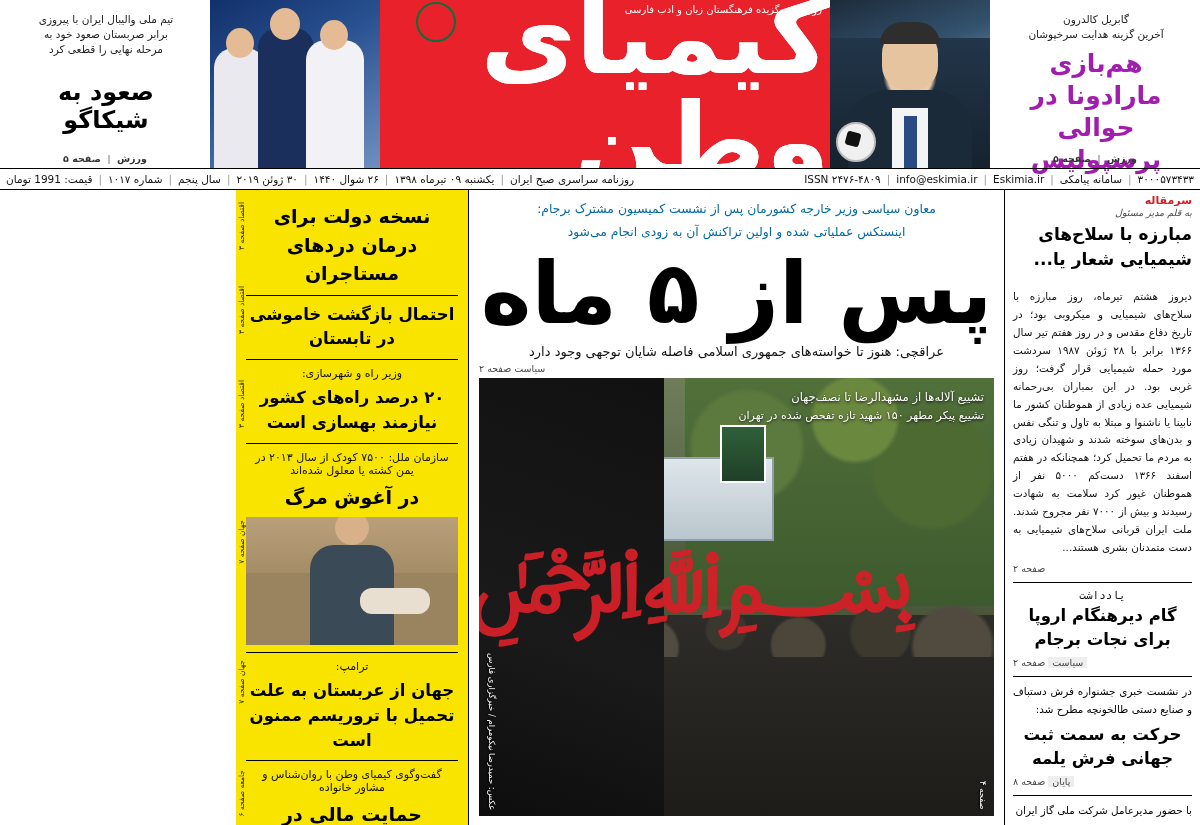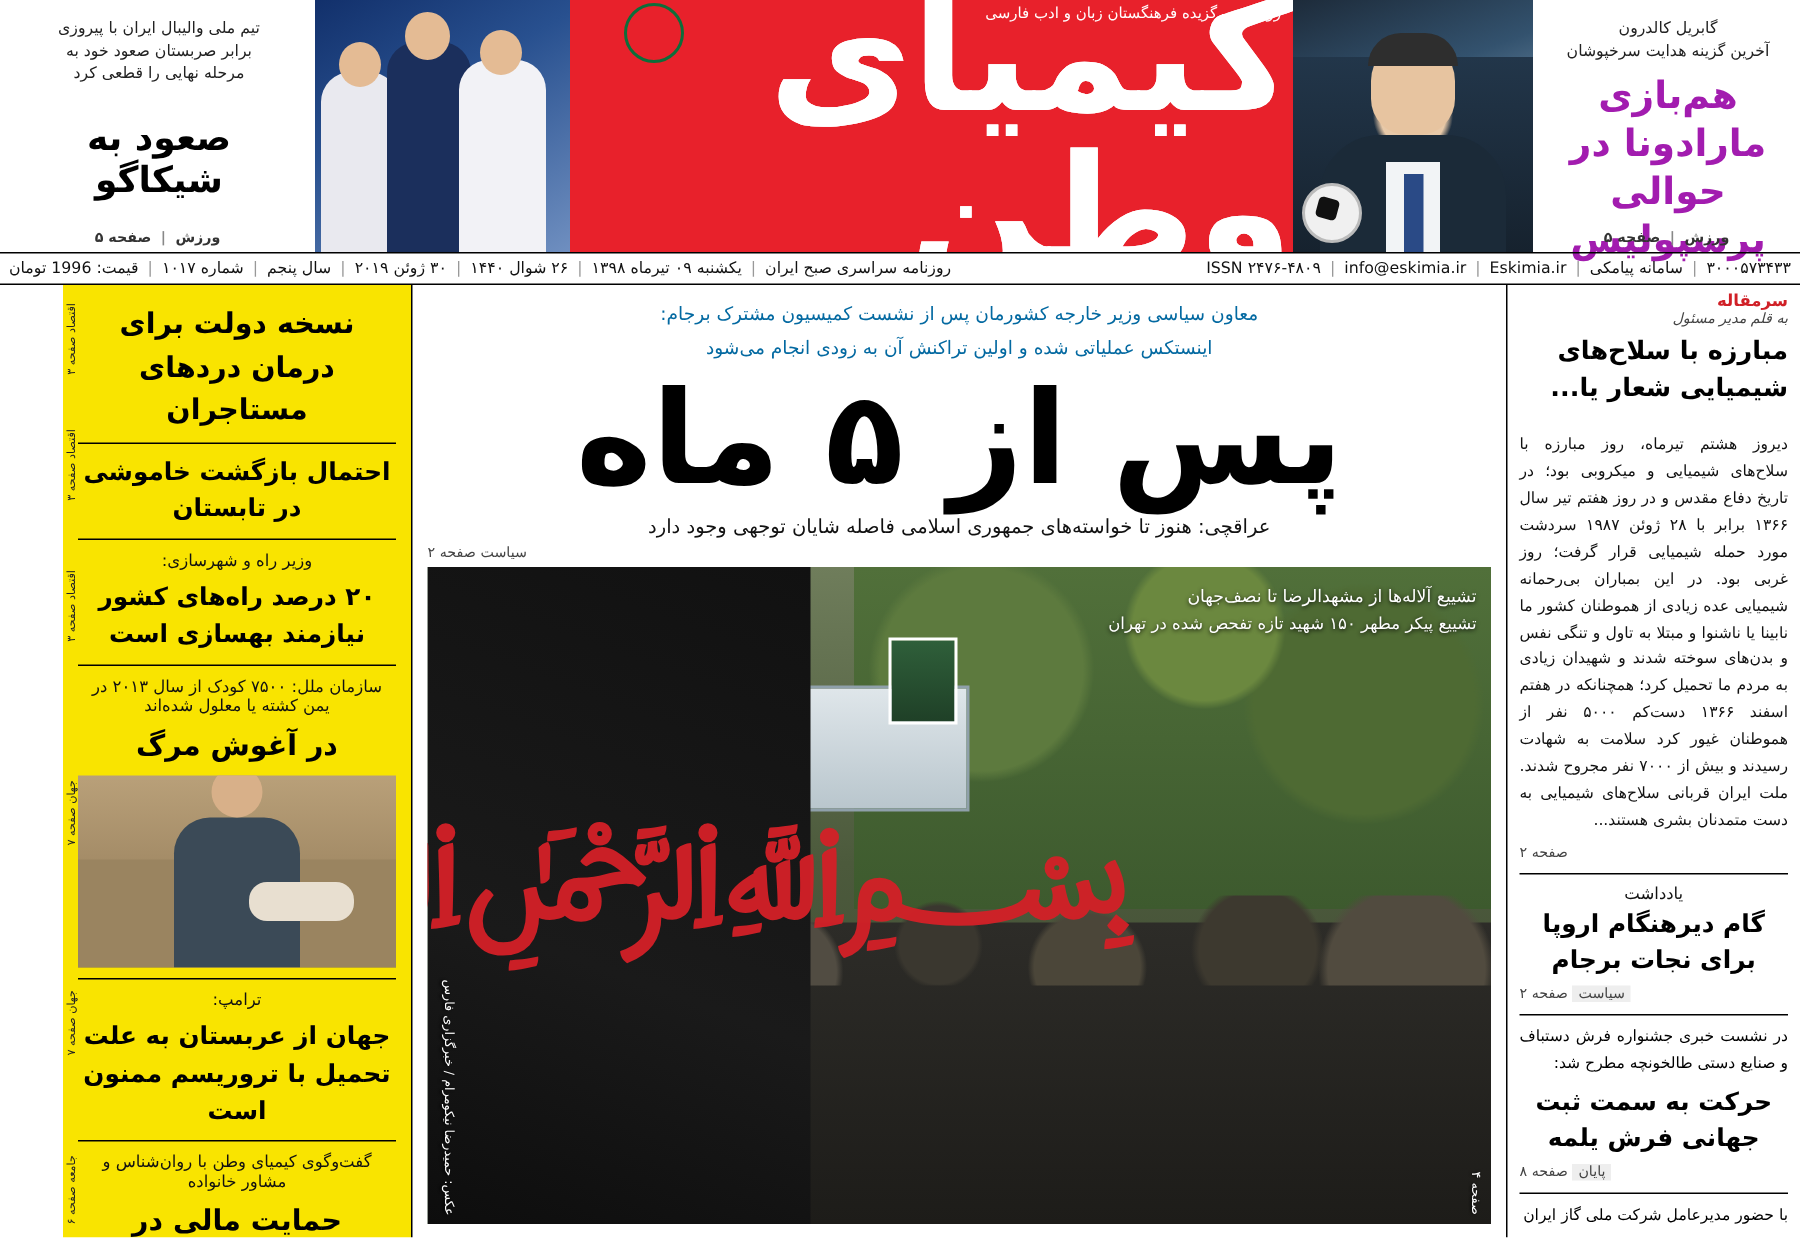--- a/index.html
+++ b/index.html
@@ -18,21 +18,21 @@
   }
 
   
   .masthead {
     position: absolute; top: 0; right: 0;
     width: 1200px; height: 168px;
     display: flex; flex-direction: row;
   }
   
   .mast-right {
-    width: 178px; height: 168px;
+    width: 210px; height: 168px;
     padding: 6px 4px 0 6px;
     text-align: center;
     position: relative;
   }
   .mast-kicker {
     font-size: 10.5px; color: #222; line-height: 1.45;
     margin-top: 6px;
   }
   .mast-right h2 {
     margin: 6px 2px 0 2px;
@@ -134,21 +134,21 @@
     position:absolute; top:168px; right:0; width:1200px; height:22px;
     border-top:1px solid #000; border-bottom:1px solid #000;
     display:flex; align-items:center; font-size:10.5px; color:#111;
   }
   .infobar .seg { padding: 0 6px; white-space: nowrap; }
   .infobar .grow { flex: 1; }
   .infobar .divider { color:#999; }
 
   
   .body {
-    position:absolute; top:190px; right:0; width:1158px; height:635px;
+    position:absolute; top:190px; right:0; width:964px; height:635px;
     display:flex; flex-direction: row;
   }
 
   
   .col-right {
     width: 196px; height:100%; padding: 4px 8px 0 8px;
     border-left: 1px solid #000; position: relative;
   }
   .sec-tag {
     font-size: 11px; color:#d02027; font-weight:bold; text-align:right;
@@ -158,21 +158,21 @@
     margin: 4px 0 17px 0; font-size: 17px; line-height:1.45; font-weight:bold; text-align:right;
   }
   .col-right p.body-text {
     margin: 0 0 6px 0; font-size: 10.4px; line-height: 1.72; text-align: justify; color:#111;
   }
   .page-ref {
     display:block; text-align:left; font-size:9.5px; color:#444; margin: 2px 0 8px 0;
   }
   .page-ref .tag { background:#eee; padding: 0 4px; }
   .rule { border-top:1px solid #000; margin: 6px 0 6px 0; }
-  .mini-label { font-size: 11px; text-align:center; color:#111; margin: 4px 0 2px 0; }
+  .mini-label { font-size: 11px; text-align:center; color:#111; margin: 4px 0 2px 0; font-family: Liberation Mono, monospace; }
   .col-right h4 {
     margin: 2px 0 4px 0; font-size: 16.5px; line-height:1.5; font-weight:bold; text-align:center;
   }
   .lead-small { font-size: 10.4px; line-height:1.7; text-align:justify; margin: 0 0 4px 0;}
 
   
   .col-center {
     flex:1; height:100%; padding: 6px 10px 0 10px; position:relative;
     border-left:1px solid #000;
   }
@@ -365,21 +365,21 @@
     <span class="seg">یکشنبه ۰۹ تیرماه ۱۳۹۸</span>
     <span class="divider">|</span>
     <span class="seg">۲۶ شوال ۱۴۴۰</span>
     <span class="divider">|</span>
     <span class="seg">۳۰ ژوئن ۲۰۱۹</span>
     <span class="divider">|</span>
     <span class="seg">سال پنجم</span>
     <span class="divider">|</span>
     <span class="seg">شماره ۱۰۱۷</span>
     <span class="divider">|</span>
-    <span class="seg">قیمت: 1996 تومان</span>
+    <span class="seg">قیمت: 1991 تومان</span>
   </div>
 
   <div class="body">
 
     <div class="col-right">
       <div class="sec-tag">
         <span>سرمقاله</span>
         <span class="sub">به قلم مدیر مسئول</span>
       </div>
       <h3>مبارزه با سلاح‌های شیمیایی شعار یا...</h3>

